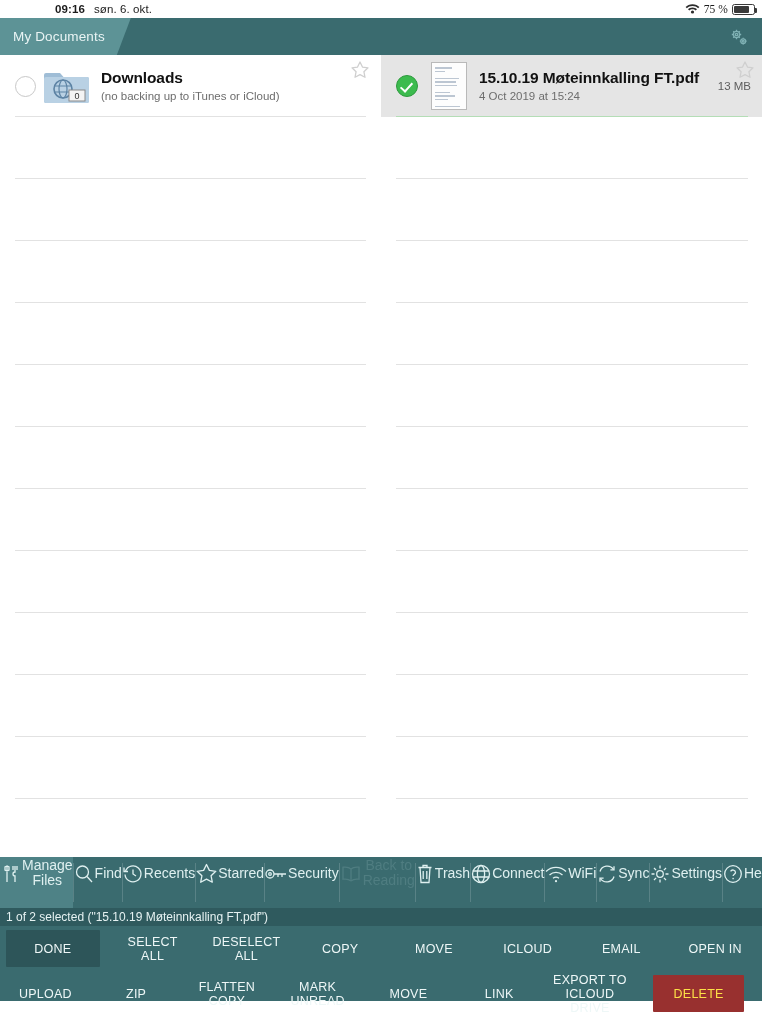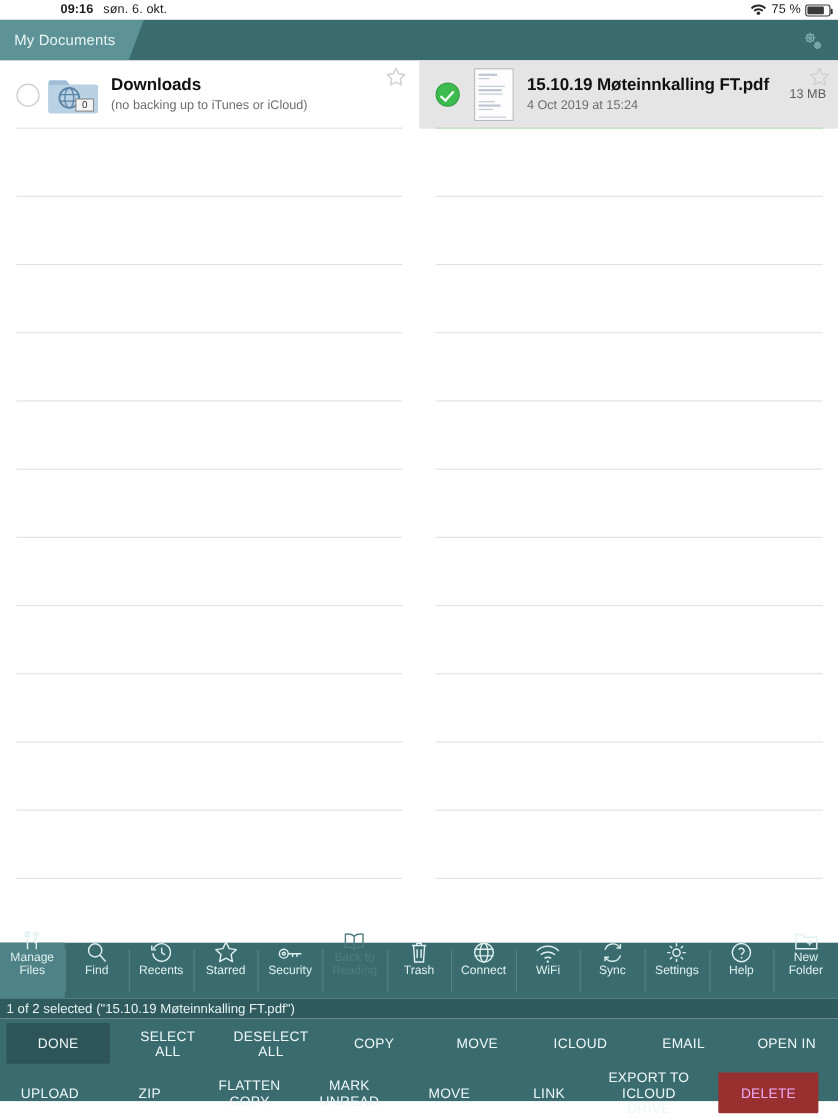--- a/index.html
+++ b/index.html
@@ -14,21 +14,21 @@
   
   .statusbar {
     position: absolute; top: 0; left: 0; width: 762px; height: 18px;
     background: #ffffff; color: #1c1c1c;
     display: flex; align-items: center;
     font-size: 11.5px; letter-spacing: 0.1px;
   }
   .sb-left { display: flex; align-items: center; gap: 9px; padding-left: 7px; }
   .sb-time { font-weight: 600; margin-left: 48px; }
   .sb-date { font-weight: 400; }
-  .sb-right { margin-left: auto; display: flex; align-items: center; gap: 4px; padding-right: 7px; }
+  .sb-right { margin-left: auto; display: flex; align-items: center; gap: 4px; padding-right: 7px; font-family: Liberation Serif, serif; }
   .sb-pct { font-size: 11.5px; }
   .battery {
     width: 23px; height: 11px; border: 1px solid #3a3a3a; border-radius: 2.5px;
     position: relative; display: inline-block;
   }
   .battery::after {
     content: ""; position: absolute; right: -3px; top: 3px;
     width: 2px; height: 5px; background: #3a3a3a; border-radius: 0 1px 1px 0;
   }
   .battery > i {
@@ -113,23 +113,23 @@
   }
   .star.hi { right: 7px; }
 
   
   .toolbar {
     position: absolute; top: 857px; left: 0; width: 762px; height: 51px;
     background: #3a6b6f; display: flex; align-items: stretch;
   }
   .tbitem {
     flex: 1 1 0; position: relative;
-    display: flex; flex-direction: column; align-items: center; justify-content: flex-end;
+    display: flex; flex-direction: row; align-items: center; justify-content: flex-end;
     padding-bottom: 18px;
-    color: #dff0f0; font-size: 11px; text-align: center; line-height: 1.05;
+    color: #dff0f0; font-size: 14px; text-align: center; line-height: 1.05;
     cursor: pointer;
   }
   .tbitem + .tbitem::before {
     content: ""; position: absolute; left: 0; top: 6px; bottom: 6px;
     width: 1px; background: rgba(255,255,255,0.16);
   }
   .tbitem.active { background: #4e8286; }
   .tbitem.disabled { color: #4f7d81; }
   .tbitem .ic { height: 27px; display: flex; align-items: center; justify-content: center; }
   .tbitem .lbl { white-space: pre-line; padding-bottom: 1px; }
@@ -147,21 +147,21 @@
     position: absolute; top: 926px; left: 0; width: 762px; height: 75px;
     background: #3a6b6f;
   }
   .arow { display: flex; height: 45px; }
   .abtn {
     flex: 1 1 0; display: flex; align-items: center; justify-content: center;
     color: #eef7f7; font-size: 12.5px; text-align: center; line-height: 1.12;
     white-space: pre-line; letter-spacing: 0.25px; cursor: pointer;
   }
   .abtn.boxed { background: #2d5559; margin: 4px 6px; border-radius: 1px; flex: 1 1 0; }
-  .abtn.danger { background: #98302f; margin: 4px 18px; border-radius: 1px; color: #f0abfc; text-align: right; }
+  .abtn.danger { background: #98302f; margin: 4px 18px; border-radius: 1px; color: #fde047; text-align: right; }
 </style>
 </head>
 <body>
 
 <div id="app">
 
   <div class="statusbar">
     <div class="sb-left">
       <span class="sb-time">09:16</span>
       <span class="sb-date">søn. 6. okt.</span>

